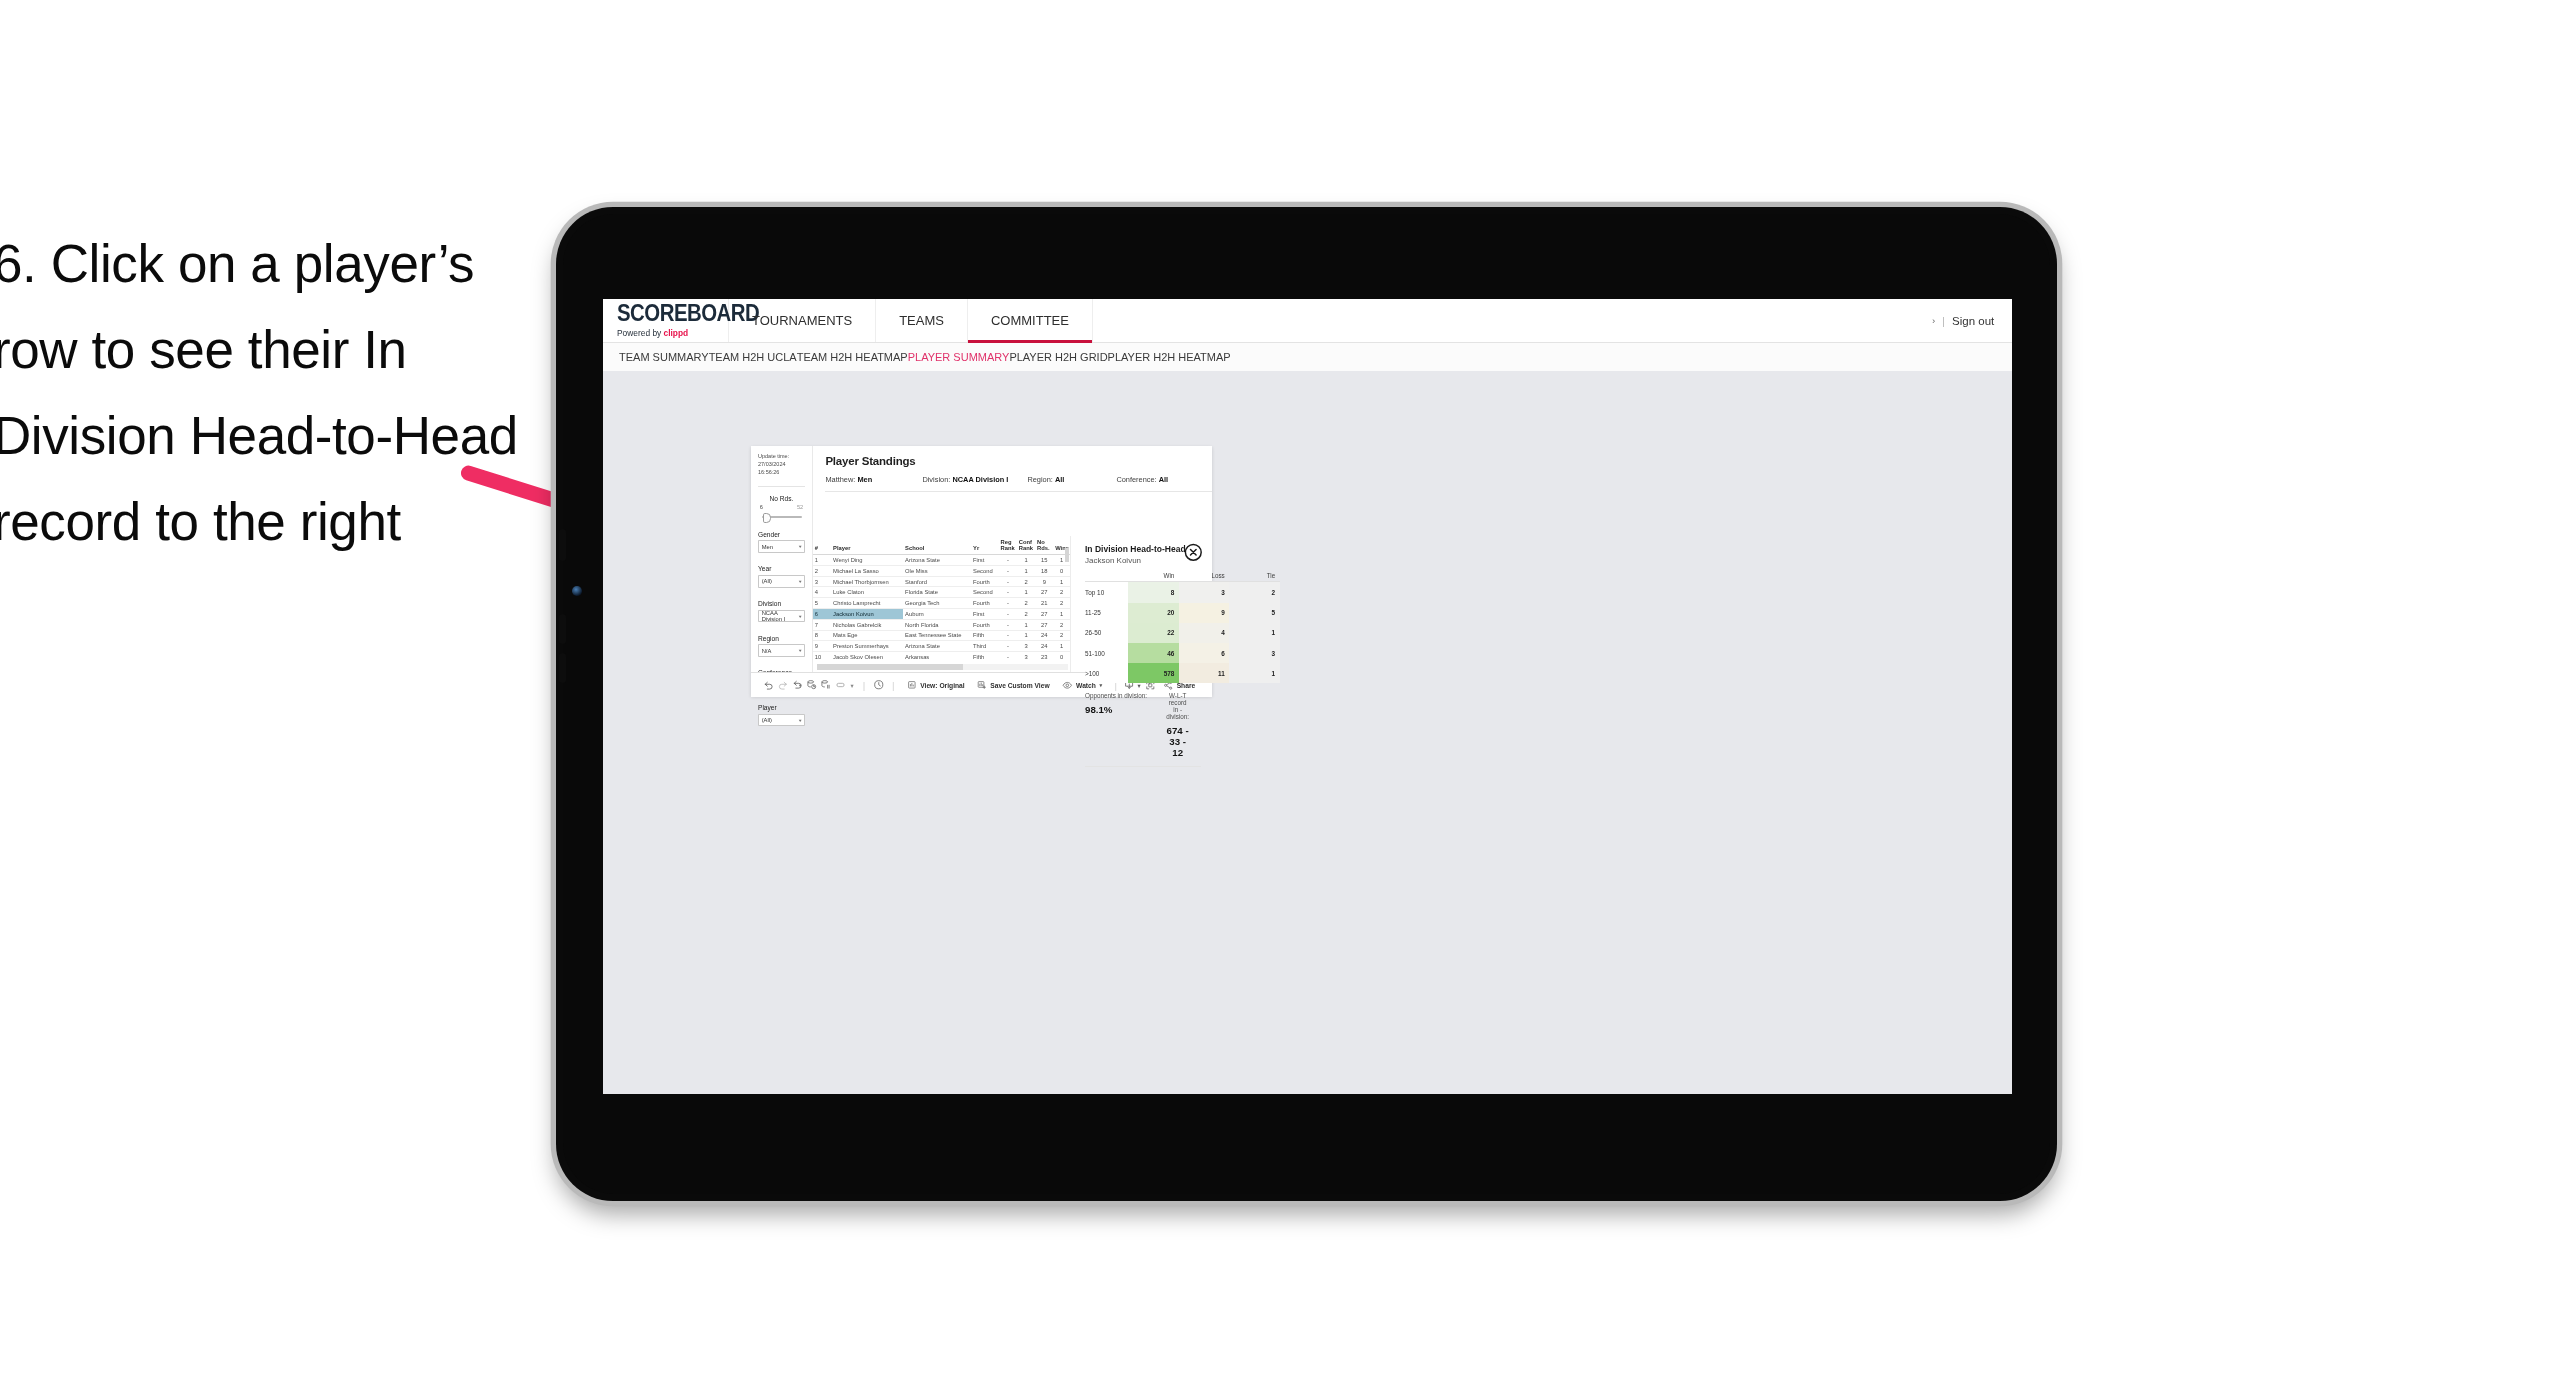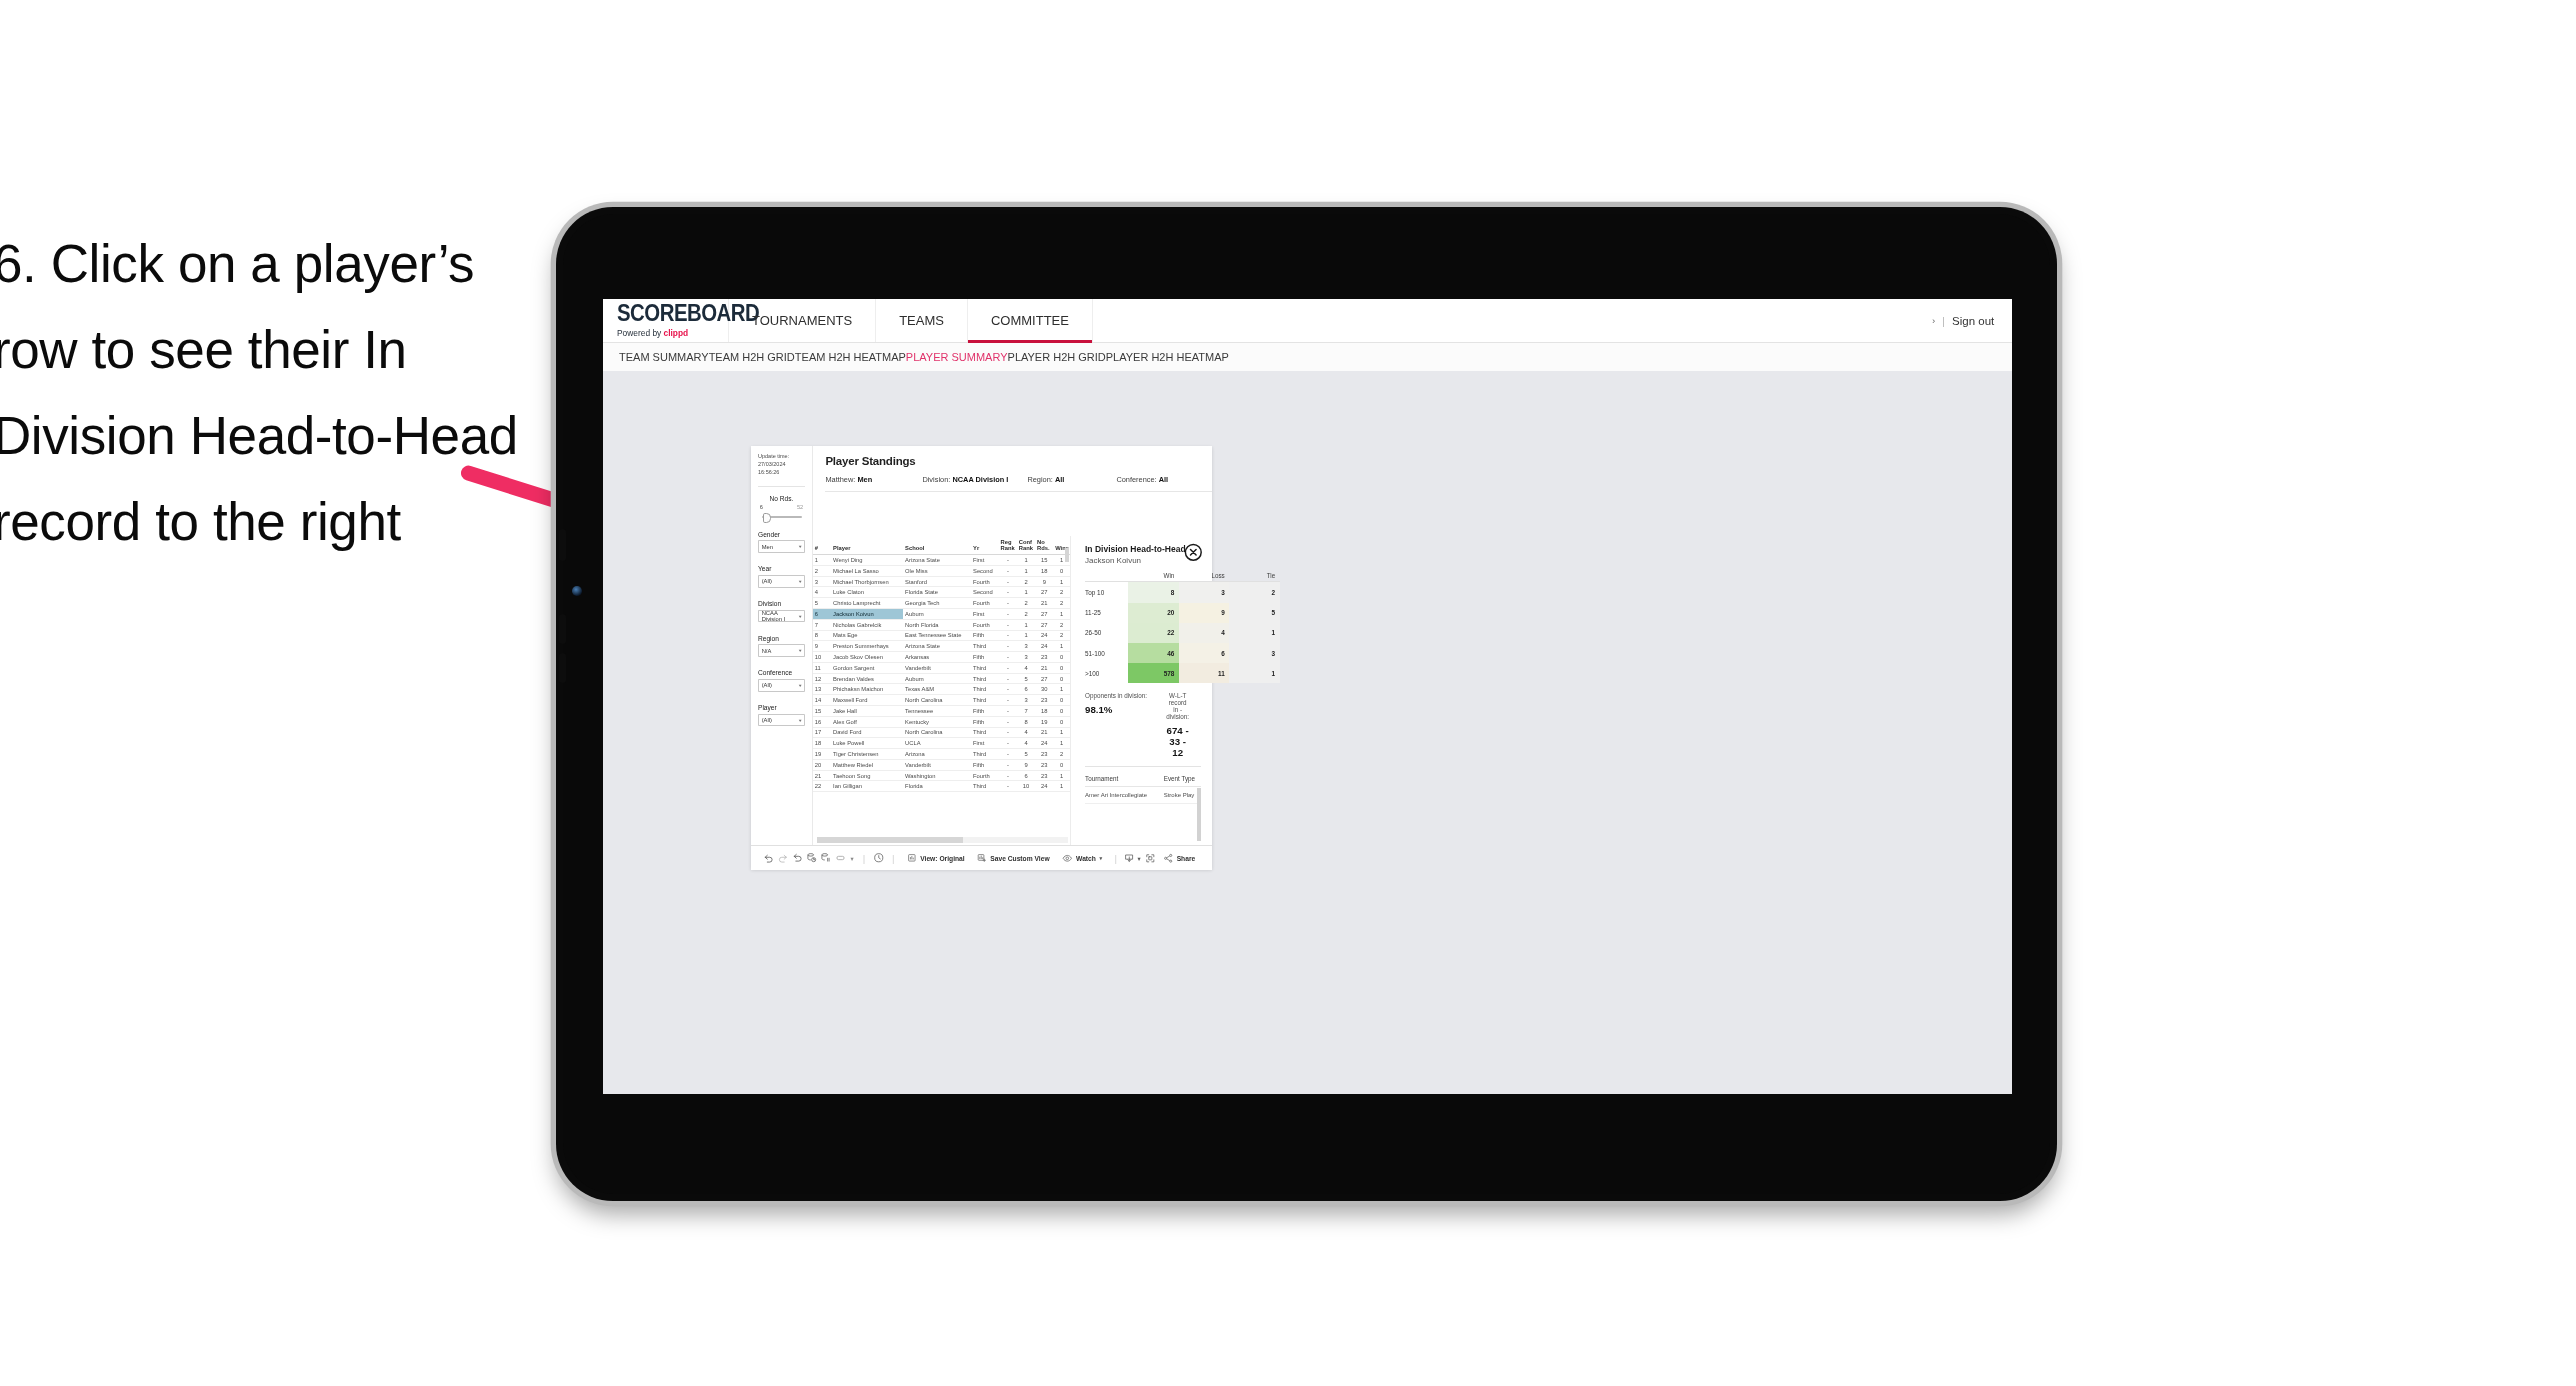--- a/index.html
+++ b/index.html
@@ -59,21 +59,21 @@
 
   
   #subnav{height:28px;background:#fbfbfb;border-bottom:0.9px solid #dcdcdc;
           display:flex;align-items:center;padding-left:16px;}
   .subnav-item{font-size:11px;color:#3a3a3a;white-space:nowrap;}
   .subnav-item.active{color:#e0326a;}
 
   
   #workspace{position:absolute;left:0;right:0;top:72px;bottom:0;background:#e7e8ec;}
 
-  #viz{position:absolute;left:148px;top:75px;width:461px;height:424px;
+  #viz{position:absolute;left:148px;top:75px;width:461px;height:251px;
        background:#ffffff;box-shadow:0 0.9px 3.5px rgba(0,0,0,.14);display:flex;
        flex-direction:column;}
   #viz-body{flex:1;display:flex;min-height:0;}
 
   
   #rail{width:62px;border-right:0.9px solid #e9e9e9;padding:7px 7px 0 7px;
         box-sizing:border-box;flex:0 0 62px;}
   #update-label{font-size:5.5px;color:#4a4a4a;line-height:1.45;}
   #rail-div{height:0.9px;background:#e4e4e4;margin:8.9px 0 8px 0;}
   .slider-title{font-size:6.6px;color:#1a1a1a;text-align:center;font-weight:400;}
@@ -205,21 +205,21 @@
       <div class="topnav-item active">COMMITTEE</div>
       <div id="topnav-right">
         <span id="chev-user">›</span>
         <span id="topnav-sep">|</span>
         <span>Sign out</span>
       </div>
     </div>
 
     <div id="subnav">
       <div class="subnav-item">TEAM SUMMARY</div>
-      <div class="subnav-item">TEAM H2H GRID</div>
+      <div class="subnav-item">TEAM H2H UCLA</div>
       <div class="subnav-item">TEAM H2H HEATMAP</div>
       <div class="subnav-item active">PLAYER SUMMARY</div>
       <div class="subnav-item">PLAYER H2H GRID</div>
       <div class="subnav-item">PLAYER H2H HEATMAP</div>
     </div>
 
     <div id="workspace">
       <div id="viz">
         <div id="viz-body">
 

